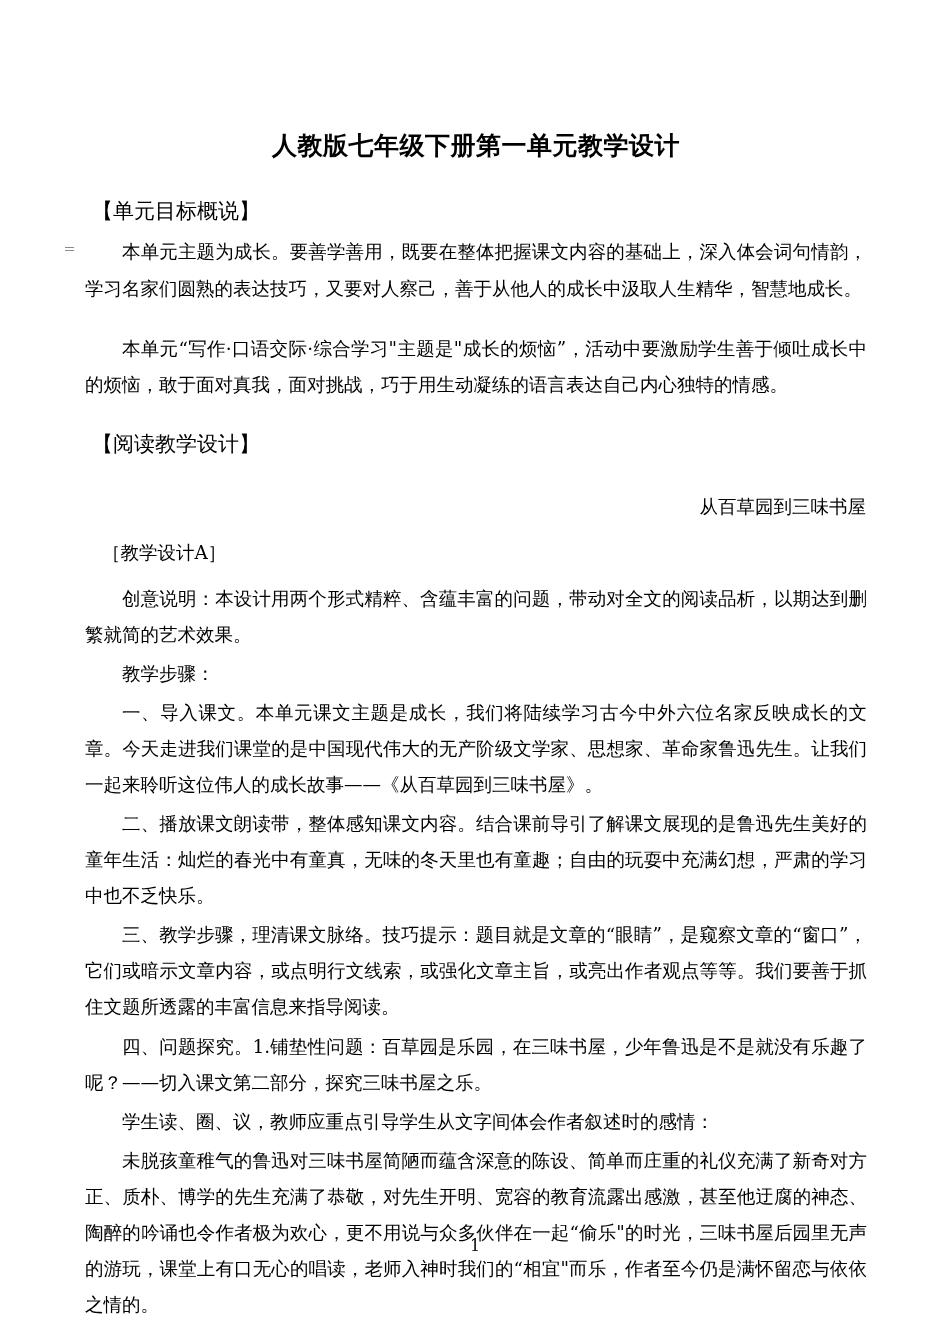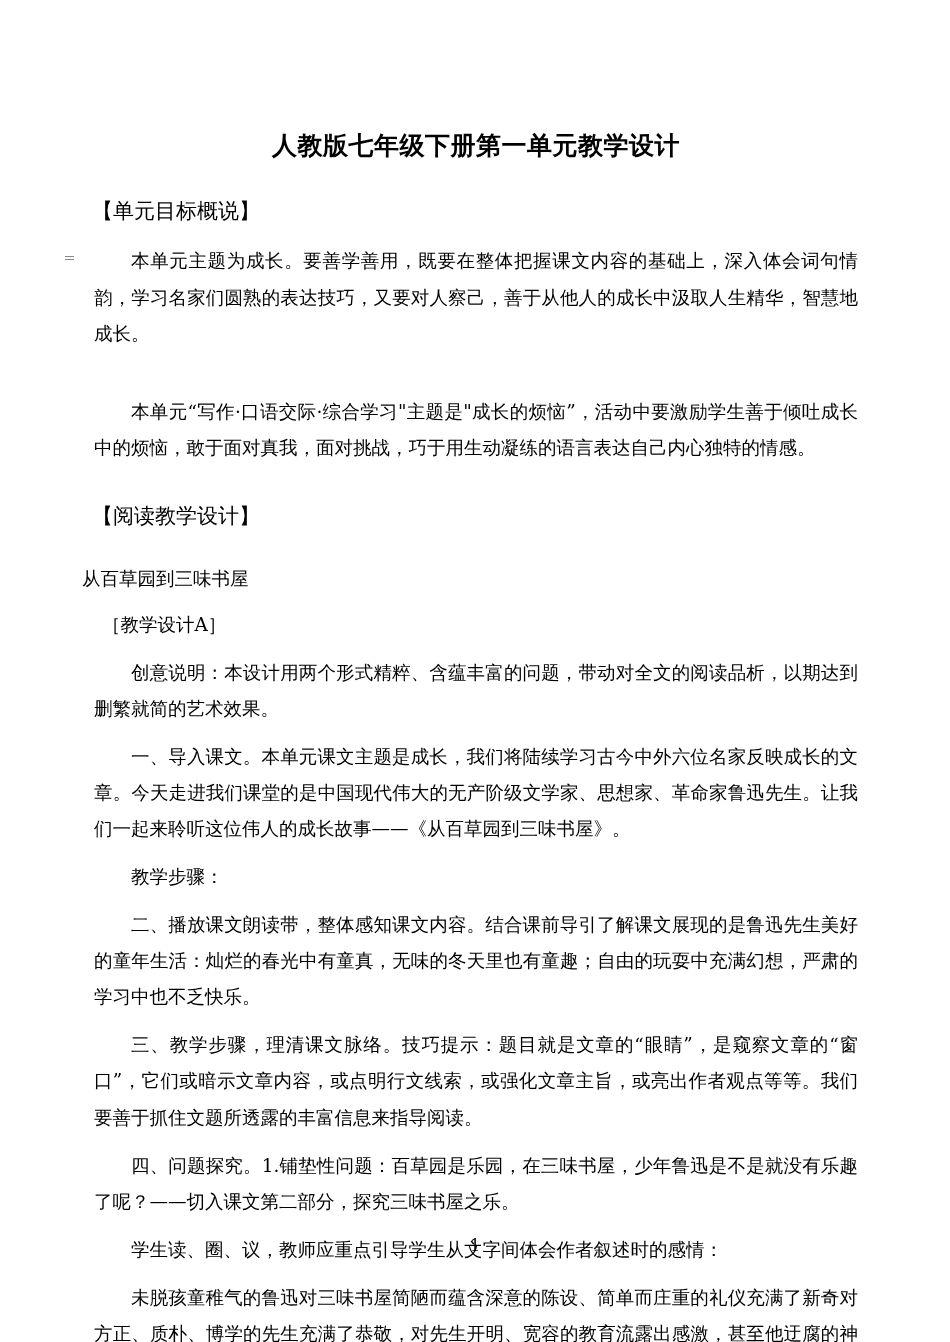--- a/index.html
+++ b/index.html
@@ -41,28 +41,28 @@
     line-height: 1.95;
     margin: 0;
     text-indent: 0;
     padding-left: 10px;
   }
   .gap-lg { height: 24px; }
   .gap-md { height: 18px; }
   p.body-par {
     font-size: 18.5px;
     line-height: 1.95;
-    margin: 12px;
+    margin: 3px;
     text-align: justify;
     text-justify: inter-ideograph;
     text-indent: 2em;
     word-break: break-all;
   }
   .sub-title {
-    text-align: left;
+    text-align: right;
     font-size: 18.5px;
     line-height: 1.95;
     margin: 0;
     padding-right: 4px;
   }
   .bracket-line {
     font-size: 18.5px;
     line-height: 1.95;
     margin: 10px;
     padding-left: 10px;
@@ -116,23 +116,23 @@
     <div class="section-head">【阅读教学设计】</div>
 
     <div class="gap-lg"></div>
 
     <div class="sub-title">从百草园到三味书屋</div>
 
     <div class="bracket-line">［教学设计A］</div>
 
     <p class="body-par">创意说明：本设计用两个形式精粹、含蕴丰富的问题，带动对全文的阅读品析，以期达到删繁就简的艺术效果。</p>
 
+    <p class="body-par">教学步骤：</p>
+
     <p class="body-par">一、导入课文。本单元课文主题是成长，我们将陆续学习古今中外六位名家反映成长的文章。今天走进我们课堂的是中国现代伟大的无产阶级文学家、思想家、革命家鲁迅先生。让我们一起来聆听这位伟人的成长故事——《从百草园到三味书屋》。</p>
-
-    <p class="body-par">教学步骤：</p>
 
     <p class="body-par">二、播放课文朗读带，整体感知课文内容。结合课前导引了解课文展现的是鲁迅先生美好的童年生活：灿烂的春光中有童真，无味的冬天里也有童趣；自由的玩耍中充满幻想，严肃的学习中也不乏快乐。</p>
 
     <p class="body-par">三、教学步骤，理清课文脉络。技巧提示：题目就是文章的“眼睛”，是窥察文章的“窗口”，它们或暗示文章内容，或点明行文线索，或强化文章主旨，或亮出作者观点等等。我们要善于抓住文题所透露的丰富信息来指导阅读。</p>
 
 
     <p class="body-par">四、问题探究。1.铺垫性问题：百草园是乐园，在三味书屋，少年鲁迅是不是就没有乐趣了呢？——切入课文第二部分，探究三味书屋之乐。</p>
 
     <p class="body-par">学生读、圈、议，教师应重点引导学生从文字间体会作者叙述时的感情：</p>
 

